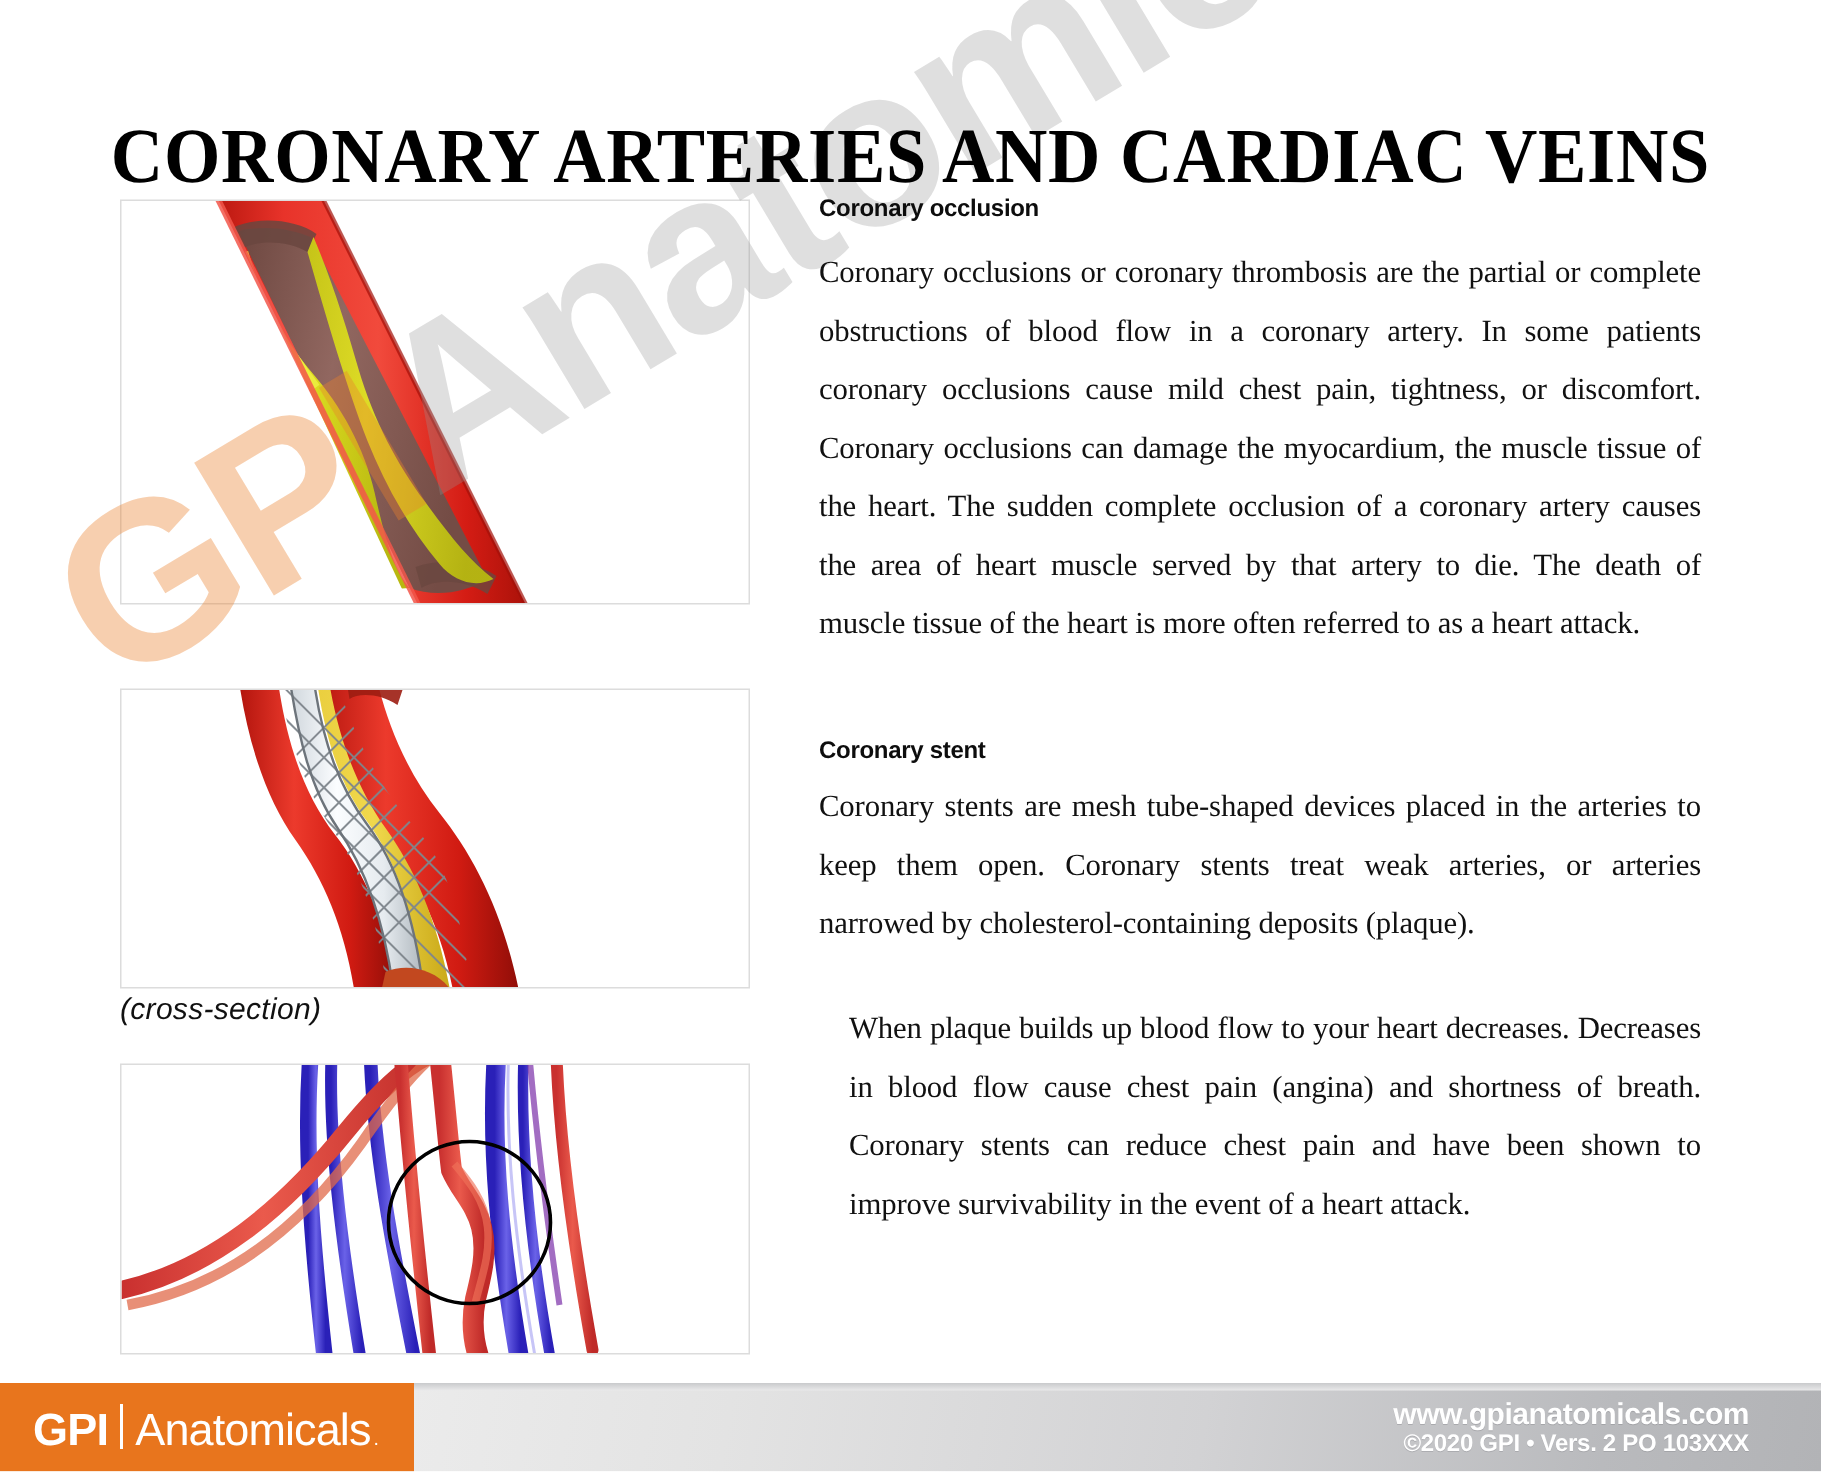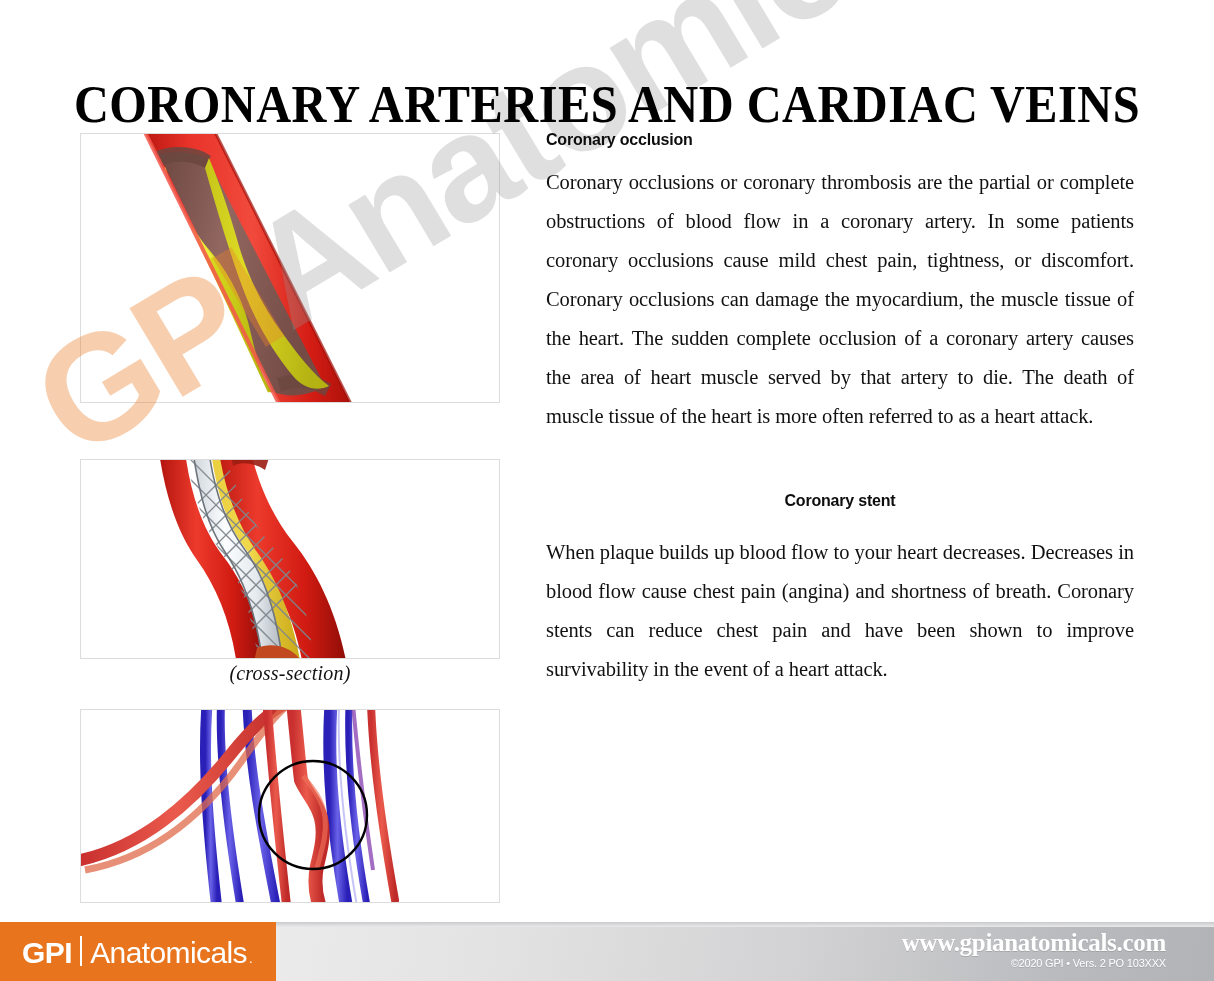--- a/index.html
+++ b/index.html
@@ -70,22 +70,21 @@
     border: 1px solid #dcdcdc;
     background: #ffffff;
     box-sizing: border-box;
     overflow: hidden;
   }
   #fig-occlusion { height: 270px; }
   #fig-stent     { height: 200px; margin-top: 56px; }
   #fig-external  { height: 194px; margin-top: 24px; }
 
   .caption {
-    text-align: center;
-    font-family: Liberation Serif, serif;
+    font-family: Liberation Sans, sans-serif;
     font-style: italic;
     font-size: 20px;
     color: #111111;
     padding-top: 3px;
     letter-spacing: 0.2px;
   }
 
   .fig-svg { display: block; width: 100%; height: 100%; }
 
   
@@ -97,21 +96,21 @@
     z-index: 3;
   }
   .sec-head {
     font-family: "Liberation Sans", sans-serif;
     font-weight: 700;
     font-size: 16px;
     color: #0d0d0d;
     letter-spacing: -0.2px;
     margin: 0 0 14px 0;
   }
-  .sec-head.second { margin-top: 56px; margin-bottom: 23px; text-align: center; }
+  .sec-head.second { margin-top: 56px; margin-bottom: 9px; }
 
   .para {
     font-family: Liberation Serif, serif;
     font-size: 20.5px;
     line-height: 39px;
     color: #111111;
     text-align: justify;
     margin: 0;
     letter-spacing: -0.1px;
   }
@@ -178,31 +177,31 @@
   }
 
   .footer-right {
     position: absolute;
     right: 48px;
     top: 10px;
     text-align: right;
     color: #ffffff;
   }
   .site {
-    font-family: Liberation Serif, serif;
-    font-weight: 700;
-    font-size: 25px;
+    font-family: Liberation Sans, sans-serif;
+    font-weight: 700;
+    font-size: 20px;
     letter-spacing: -0.3px;
     line-height: 22px;
     text-shadow: 0 1px 0 rgba(120,120,125,0.35);
   }
   .copy {
     font-family: "Liberation Sans", sans-serif;
-    font-weight: 400;
-    font-size: 11px;
+    font-weight: 700;
+    font-size: 16px;
     letter-spacing: -0.2px;
     line-height: 18px;
     text-shadow: 0 1px 0 rgba(120,120,125,0.3);
   }
 </style>
 </head>
 <body>
 
 <div id="poster">
 
@@ -374,20 +373,21 @@
       </svg>
     </div>
   </div>
 
   <div class="text-col">
 
     <h2 class="sec-head">Coronary occlusion</h2>
     <p class="para">Coronary occlusions or coronary thrombosis are the partial or complete obstructions of blood flow in a coronary artery. In some patients coronary occlusions cause mild chest pain, tightness, or discomfort. Coronary occlusions can damage the myocardium, the muscle tissue of the heart. The sudden complete occlusion of a coronary artery causes the area of heart muscle served by that artery to die. The death of muscle tissue of the heart is more often referred to as a heart attack.</p>
 
     <h2 class="sec-head second">Coronary stent</h2>
+    <p class="para">Coronary stents are mesh tube-shaped devices placed in the arteries to keep them open. Coronary stents treat weak arteries, or arteries narrowed by cholesterol-containing deposits (plaque).</p>
     <p class="para">When plaque builds up blood flow to your heart decreases. Decreases in blood flow cause chest pain (angina) and shortness of breath. Coronary stents can reduce chest pain and have been shown to improve survivability in the event of a heart attack.</p>
   </div>
 
   <div class="footer">
     <div class="footer-top-edge"></div>
 
     <div class="brand-block">
       <div class="brand-inner">
         <span class="brand-gpi">GPI</span>
         <span class="brand-rule"></span>

